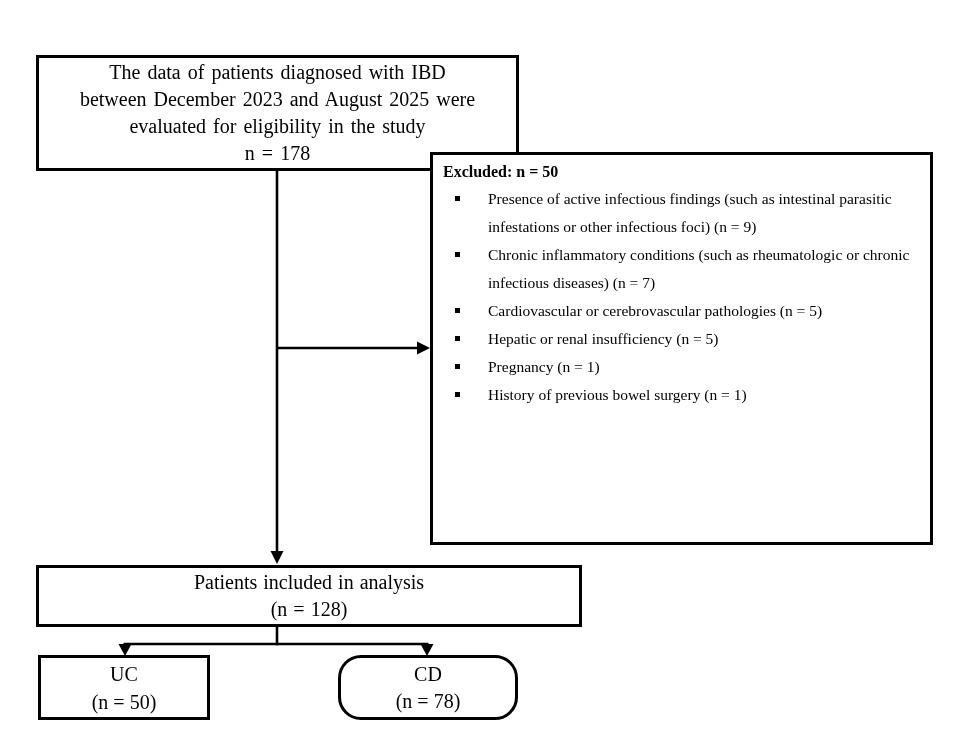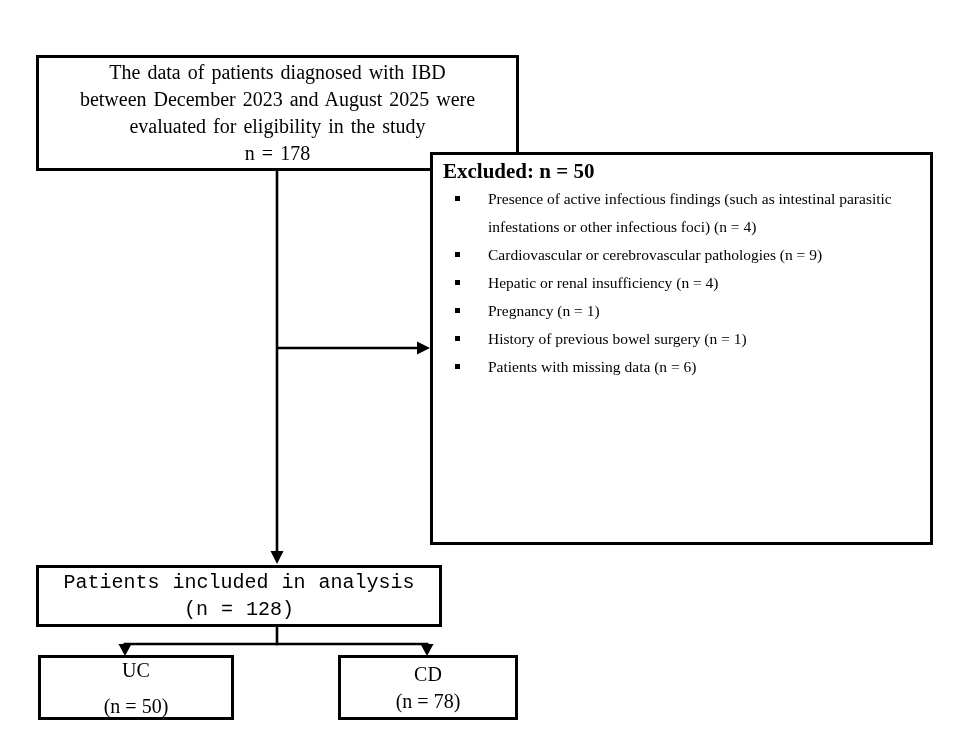--- a/index.html
+++ b/index.html
@@ -51,21 +51,21 @@
   }
   .excluded-box {
     left: 430px;
     top: 152px;
     width: 503px;
     height: 393px;
     padding: 5px 8px 4px 10px;
   }
   .excl-title {
     font-weight: bold;
-    font-size: 21px;
+    font-size: 16px;
     line-height: 23px;
     margin-bottom: 2px;
   }
   .excl-list {
     list-style: none;
     margin: 0;
     padding: 0 0 0 12px;
   }
   .excl-item {
     display: flex;
@@ -85,42 +85,42 @@
     width: 5px;
     height: 5px;
     background: #000000;
   }
   .itext {
     flex: 1 1 auto;
   }
   .included-box {
     left: 36px;
     top: 565px;
-    width: 406px;
+    width: 546px;
     height: 62px;
     font-size: 20px;
     line-height: 27px;
     word-spacing: 1px;
-    font-family: Liberation Mono, monospace;
   }
   .uc-box {
     left: 38px;
     top: 655px;
-    width: 196px;
+    width: 172px;
     height: 65px;
     font-size: 20px;
-    line-height: 36px;
+    line-height: 28px;
   }
   .cd-box {
     left: 338px;
     top: 655px;
     width: 180px;
     height: 65px;
     font-size: 20px;
     line-height: 27px;
+    border-radius: 23px;
   }
 </style>
 </head>
 <body>
 
 <div class="canvas">
 
   <svg class="connectors" width="956" height="747" viewBox="0 0 956 747">
     <g stroke="#000000" stroke-width="2.6" fill="#000000">
       <line x1="277" y1="129" x2="277" y2="553"></line>
@@ -145,41 +145,41 @@
 between December 2023 and August 2025 were
 evaluated for eligibility in the study
 n = 178</div>
   </div>
 
   <div class="box excluded-box">
     <div class="excl-title">Excluded: n = 50</div>
     <ul class="excl-list">
         <li class="excl-item">
         <span class="bullet"></span>
-        <span class="itext">Presence of active infectious findings (such as intestinal parasitic infestations or other infectious foci) (n = 4)</span>
+        <span class="itext">Presence of active infectious findings (such as intestinal parasitic infestations or other infectious foci) (n = 9)</span>
       </li>
         <li class="excl-item">
         <span class="bullet"></span>
-        <span class="itext">Cardiovascular or cerebrovascular pathologies (n = 9)</span>
+        <span class="itext">Chronic inflammatory conditions (such as rheumatologic or chronic infectious diseases) (n = 7)</span>
       </li>
         <li class="excl-item">
         <span class="bullet"></span>
-        <span class="itext">Hepatic or renal insufficiency (n = 4)</span>
+        <span class="itext">Cardiovascular or cerebrovascular pathologies (n = 5)</span>
+      </li>
+        <li class="excl-item">
+        <span class="bullet"></span>
+        <span class="itext">Hepatic or renal insufficiency (n = 5)</span>
       </li>
         <li class="excl-item">
         <span class="bullet"></span>
         <span class="itext">Pregnancy (n = 1)</span>
       </li>
         <li class="excl-item">
         <span class="bullet"></span>
         <span class="itext">History of previous bowel surgery (n = 1)</span>
-      </li>
-        <li class="excl-item">
-        <span class="bullet"></span>
-        <span class="itext">Patients with missing data (n = 6)</span>
       </li>
       </ul>
   </div>
 
   <div class="box center-box included-box">
     <div class="pre-line">Patients included in analysis
 (n = 128)</div>
   </div>
 
   <div class="box center-box uc-box">

